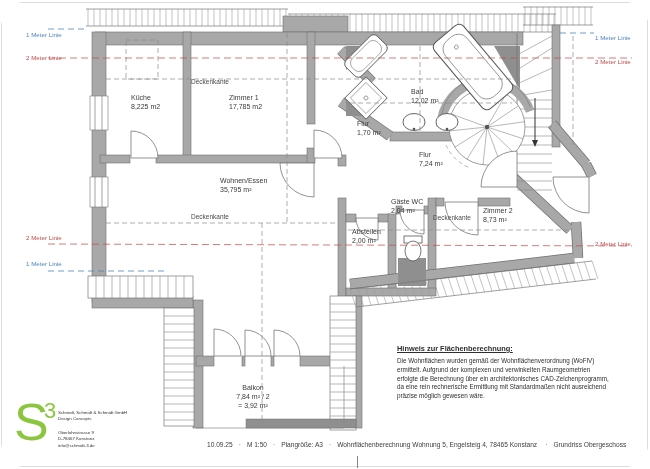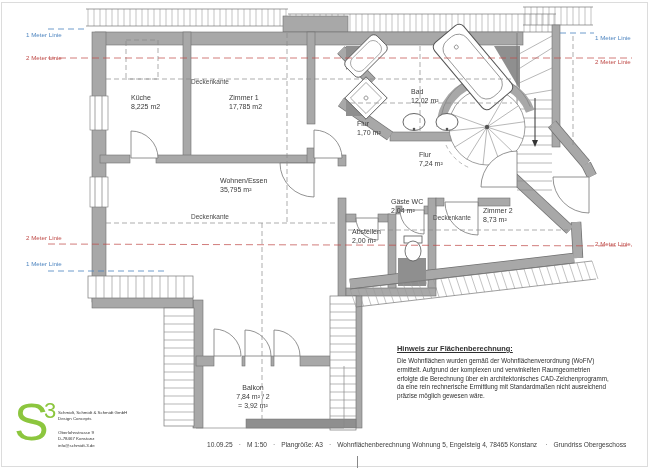--- a/index.html
+++ b/index.html
@@ -1,17 +1,17 @@
 <!DOCTYPE html>
 <html><head>
 <meta charset="utf-8">
 <style>
   html,body{margin:0;padding:0;background:#ffffff;}
   .page{position:relative;width:650px;height:469px;background:#ffffff;overflow:hidden;
-        font-family:"Liberation Sans",sans-serif;}
+        font-family:"Liberation Sans",sans-serif;border-radius:32px;}
   svg{position:absolute;left:0;top:0;}
   .lbl-layer{position:absolute;left:0;top:0;width:650px;height:469px;pointer-events:none;}
   .room-label{position:absolute;font-size:7px;line-height:1.3;color:#3a3a3a;white-space:nowrap;}
   .room-label.center{text-align:center;transform:translateX(-50%);}
   .ceil-label{position:absolute;font-size:6.5px;color:#4a4a4a;white-space:nowrap;}
   .guide-label{position:absolute;font-size:6.2px;white-space:nowrap;}
   .note{position:absolute;left:397px;top:344px;width:214px;color:#2e2e2e;}
   .note-title{font-size:7.4px;font-weight:bold;text-decoration:underline;margin-bottom:4px;}
   .note-body{font-size:6.3px;line-height:1.4;}
   .footer-row{position:absolute;left:207px;top:441px;width:436px;display:flex;

